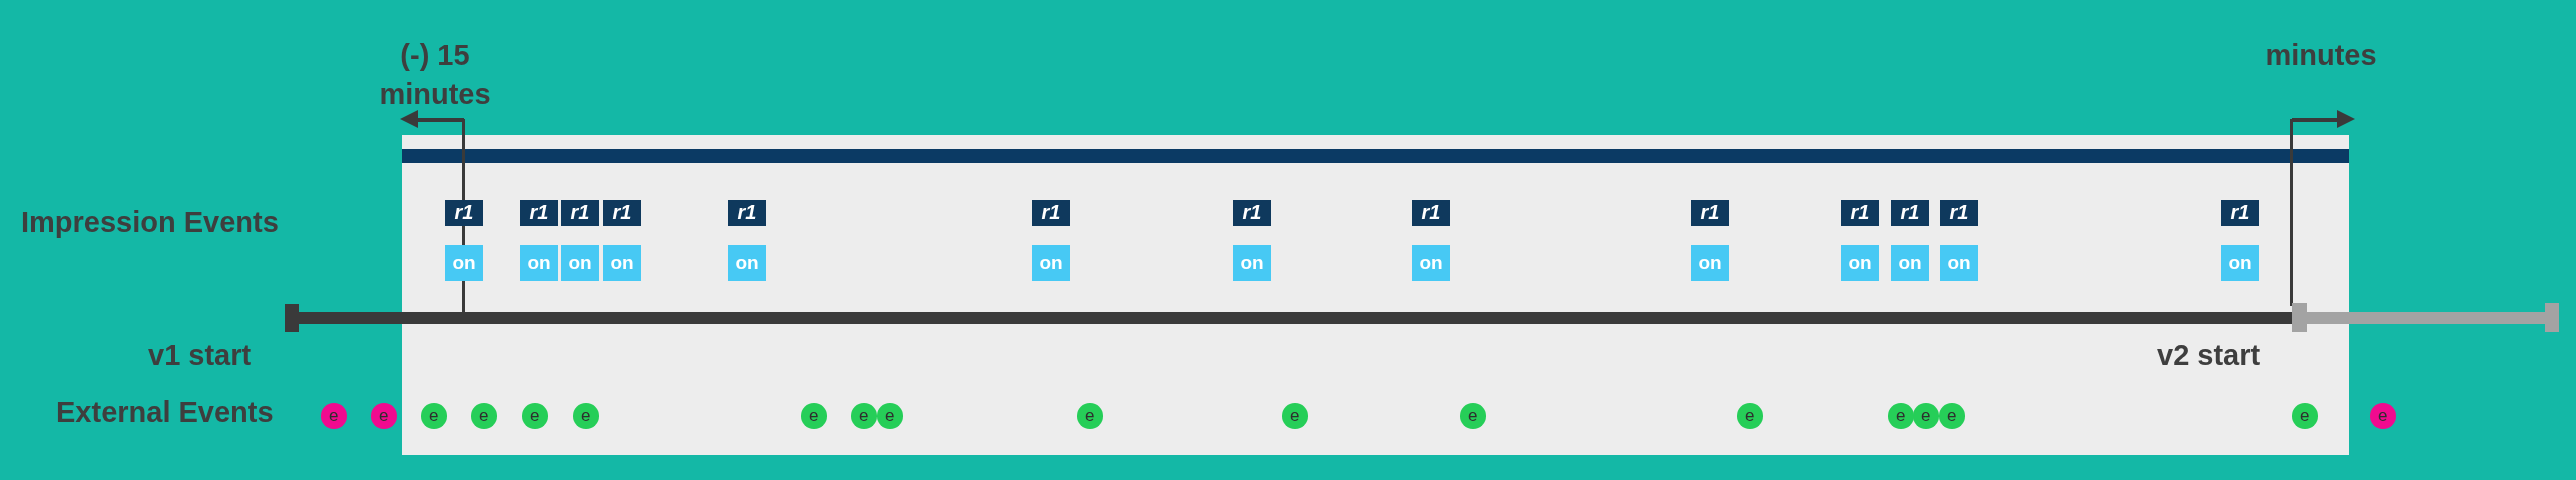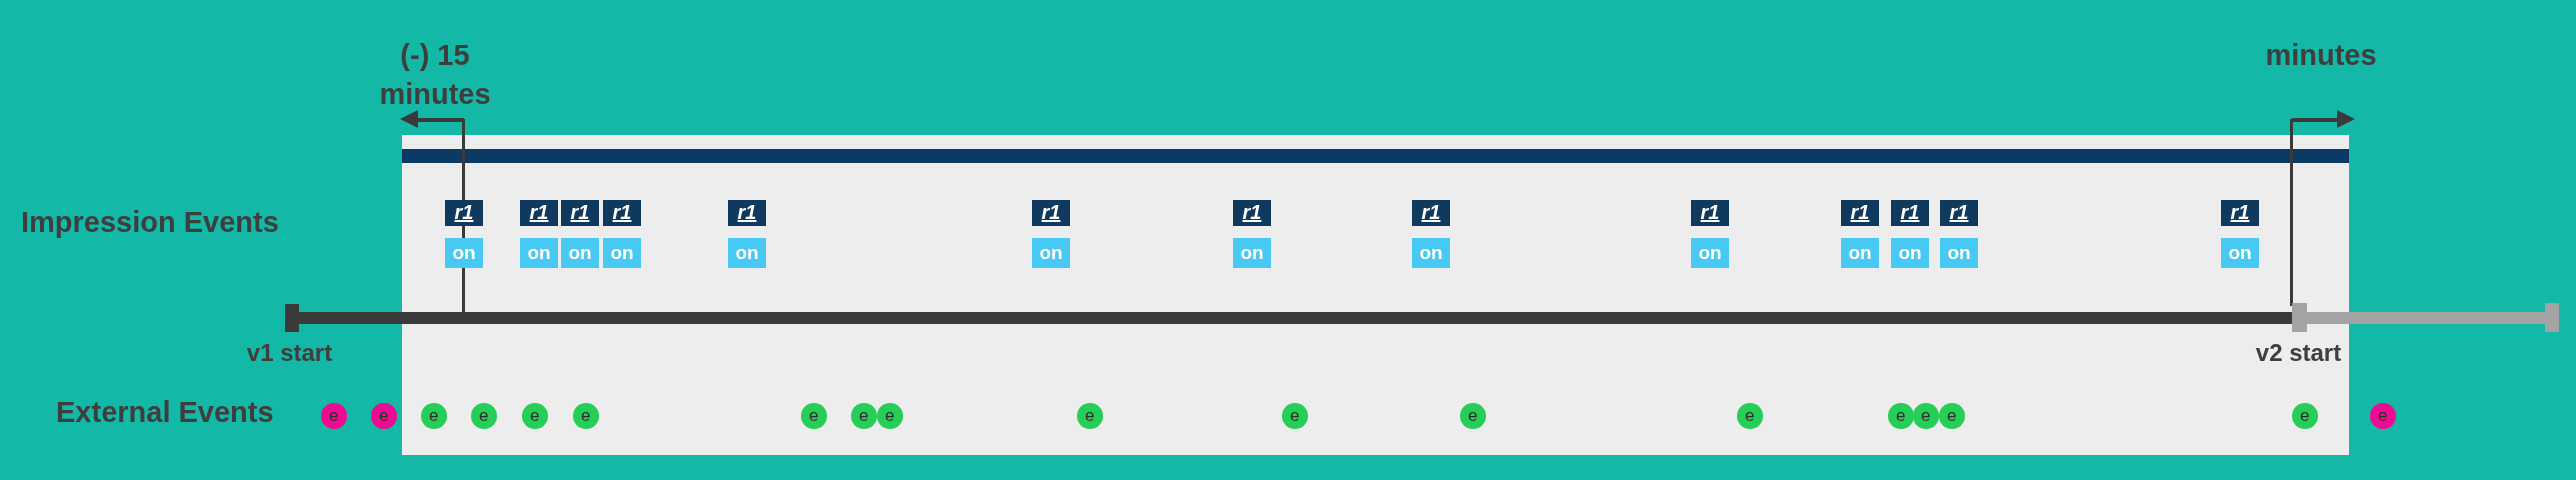--- a/index.html
+++ b/index.html
@@ -35,32 +35,32 @@
   .note-left{left:322px;}
   .note-right{left:2208px;}
 
   .row-label{position:absolute;font-size:29px;font-weight:600;color:var(--c-text);white-space:nowrap;}
   .row-label-impressions{left:21px;top:206px;}
   .row-label-external{left:56px;top:396px;}
 
   .imp-marker{position:absolute;top:200px;width:38px;}
   .imp-r1{width:38px;height:25.5px;background:var(--c-box-navy);color:#ffffff;
           font-size:20px;font-weight:700;font-style:italic;
-          display:flex;align-items:center;justify-content:center;text-decoration:underline;}
-  .imp-on{margin-top:12px;width:38px;height:30px;background:var(--c-box-blue);color:#ffffff;
+          display:flex;align-items:center;justify-content:center;}
+  .imp-on{margin-top:19px;width:38px;height:36px;background:var(--c-box-blue);color:#ffffff;
           font-size:19px;font-weight:600;
           display:flex;align-items:center;justify-content:center;}
 
   .tl-dark{position:absolute;left:285px;top:312px;width:2007px;height:12.3px;background:var(--c-dark);}
   .tl-cap-v1{position:absolute;left:285px;top:304px;width:14px;height:28px;background:var(--c-dark);}
   .tl-cap-v2{position:absolute;left:2292px;top:303px;width:15px;height:29px;background:var(--c-gray);}
   .tl-gray{position:absolute;left:2307px;top:312px;width:239px;height:12.3px;background:var(--c-gray);}
   .tl-cap-end{position:absolute;left:2545px;top:303px;width:14px;height:29px;background:var(--c-gray);}
 
-  .tl-label{position:absolute;top:339px;width:283px;text-align:center;font-size:24px;font-weight:600;color:var(--c-text);}
+  .tl-label{position:absolute;top:339px;width:283px;text-align:left;font-size:29px;font-weight:600;color:var(--c-text);}
   .tl-label-v1{left:148px;}
   .tl-label-v2{left:2157px;}
 
   .ext-dot{position:absolute;top:403px;width:25.5px;height:25.5px;border-radius:50%;
            color:#2e2e2e;font-size:17px;line-height:25.5px;text-align:center;}
   .ext-dot.green{background:var(--c-green);}
   .ext-dot.magenta{background:var(--c-magenta);}
 </style>
 </head>
 <body>

